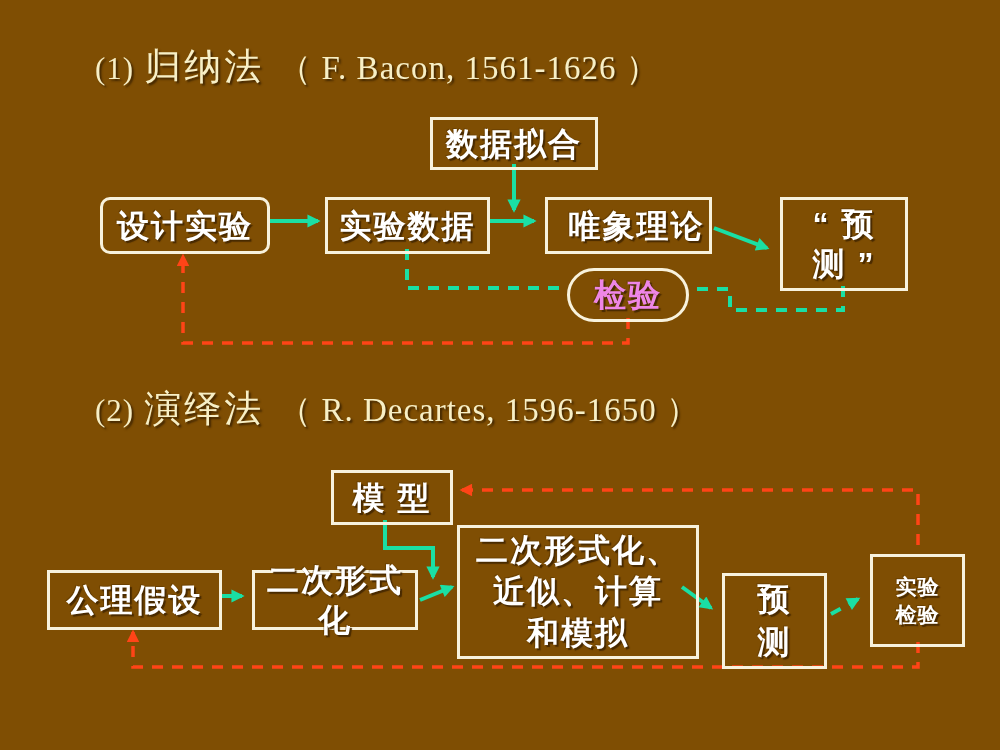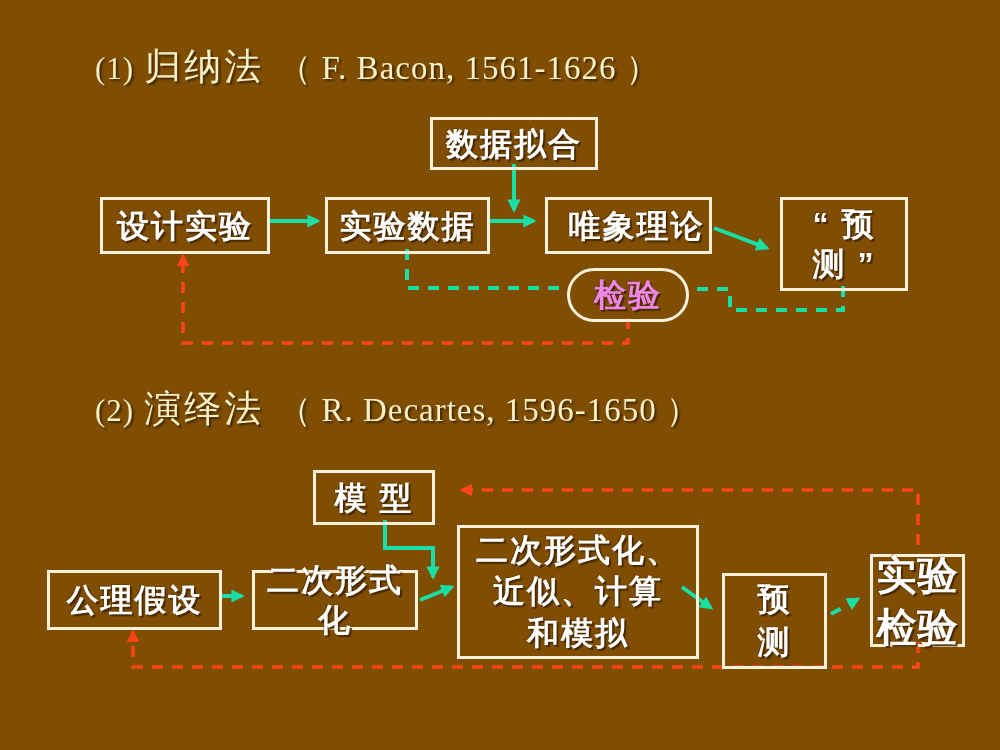--- a/index.html
+++ b/index.html
@@ -22,21 +22,21 @@
   .title .latin{font-size:33px;margin-left:14px;letter-spacing:1px;}
   .box{
     position:absolute;box-sizing:border-box;border:3px solid var(--line);
     color:var(--text);font-weight:bold;text-align:center;
     display:flex;align-items:center;justify-content:center;
     white-space:pre-line;line-height:1.25;
     text-shadow:2px 2px 1px rgba(70,40,0,.95), -1px -1px 0 rgba(70,40,0,.35);
     margin-top:7px;
   }
   .f32{font-size:32px;letter-spacing:2px;}
-  .f30{font-size:40px;letter-spacing:1px;}
+  .f30{font-size:21px;letter-spacing:1px;}
   .ellipse{border-radius:27px;color:var(--pink);}
   svg.connectors{position:absolute;left:0;top:0;pointer-events:none;}
   .g-solid{stroke:var(--green);stroke-width:4;fill:none;}
   .g-dash{stroke:var(--green);stroke-width:4;fill:none;stroke-dasharray:11 9;}
   .r-dash{stroke:var(--red);stroke-width:3.5;fill:none;stroke-dasharray:11 9;}
 </style>
 </head>
 <body>
 
 <div class="slide">
@@ -74,28 +74,28 @@
     <path class="g-solid" marker-end="url(#ag)" d="M385,520 V548 H433 V577"></path>
     <path class="g-solid" marker-end="url(#ag)" d="M682,587 L711,608"></path>
 
     <path class="g-dash" marker-end="url(#ag)" d="M831,614 L858,599"></path>
 
     <path class="r-dash" marker-end="url(#ar)" d="M918,545 V490 H462"></path>
     <path class="r-dash" marker-end="url(#ar)" d="M918,642 V667 H133 V632"></path>
   </svg>
 
   <div class="box f32" style="left:430px;top:110px;width:168px;height:53px;">数据拟合</div>
-  <div class="box f32" style="left:100px;top:190px;width:170px;height:57px;">设计实验</div>
+  <div class="box f32" style="left:100px;top:190px;width:170px;height:57px;border-radius:10px;">设计实验</div>
   <div class="box f32" style="left:325px;top:190px;width:165px;height:57px;text-align:right;">实验数据</div>
   <div class="box f32" style="left:545px;top:190px;width:167px;height:57px;padding-left:16px;">唯象理论</div>
   <div class="box f32" style="left:780px;top:190px;width:128px;height:94px;">“ 预
 测 ”</div>
   <div class="box f32 ellipse" style="left:567px;top:261px;width:122px;height:54px;">检验</div>
 
-  <div class="box f32" style="left:313px;top:463px;width:122px;height:55px;">模  型</div>
+  <div class="box f32" style="left:331px;top:463px;width:122px;height:55px;">模  型</div>
   <div class="box f32" style="left:47px;top:563px;width:175px;height:60px;">公理假设</div>
   <div class="box f32" style="left:252px;top:563px;width:166px;height:60px;">二次形式化</div>
   <div class="box f32" style="left:457px;top:518px;width:242px;height:134px;line-height:1.3;">二次形式化、
 近似、计算
 和模拟</div>
   <div class="box f32" style="left:722px;top:566px;width:105px;height:96px;line-height:1.35;">预
 测</div>
   <div class="box f30" style="left:870px;top:547px;width:95px;height:93px;line-height:1.3;">实验
 检验</div>
 

